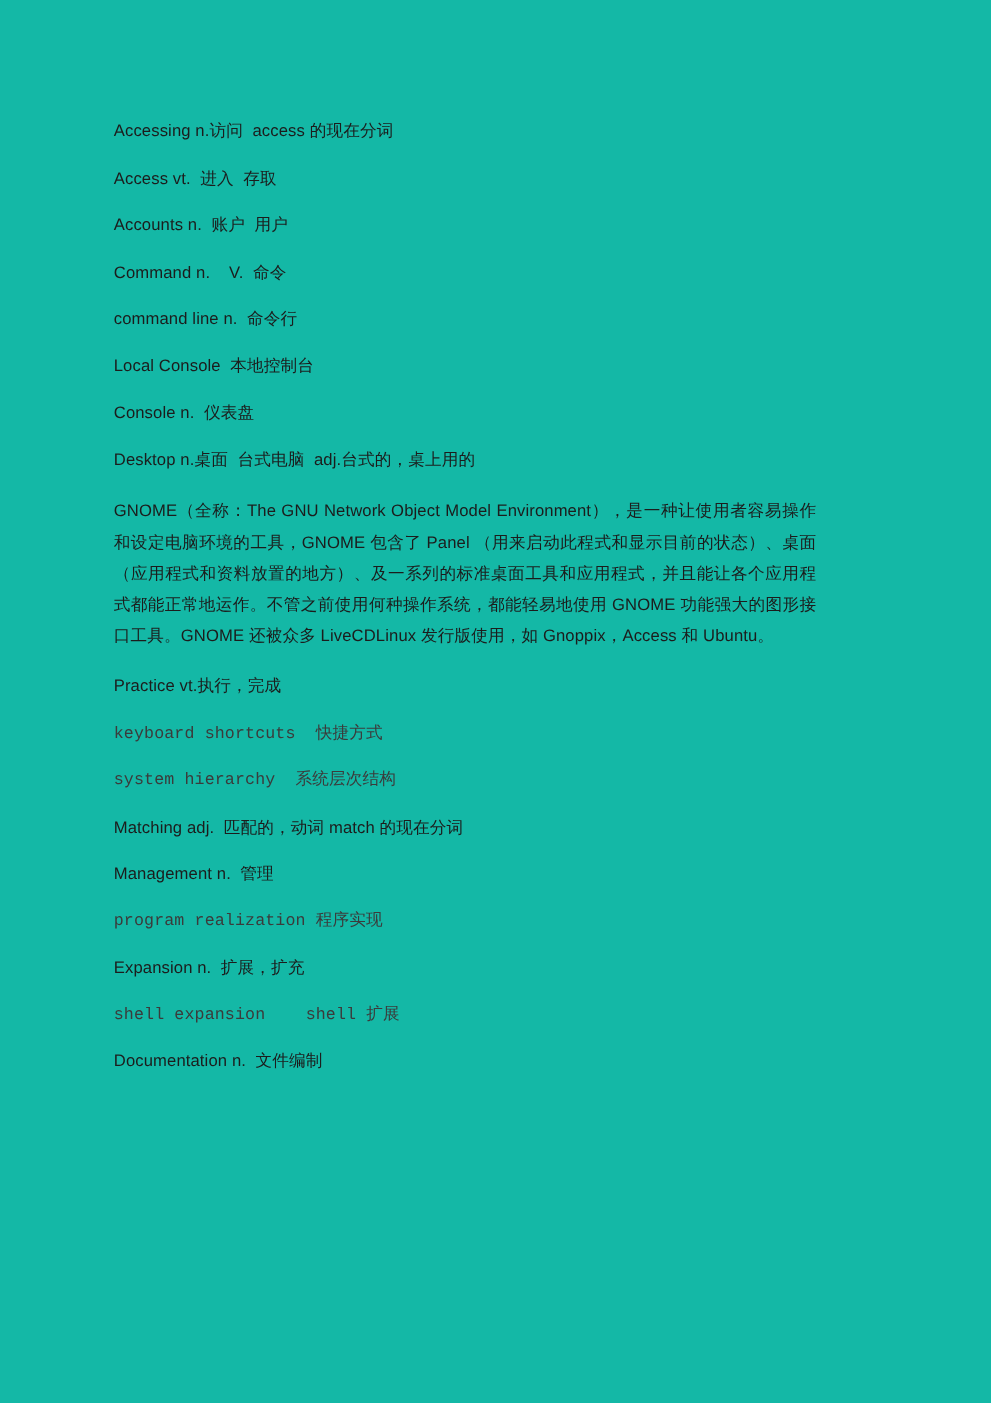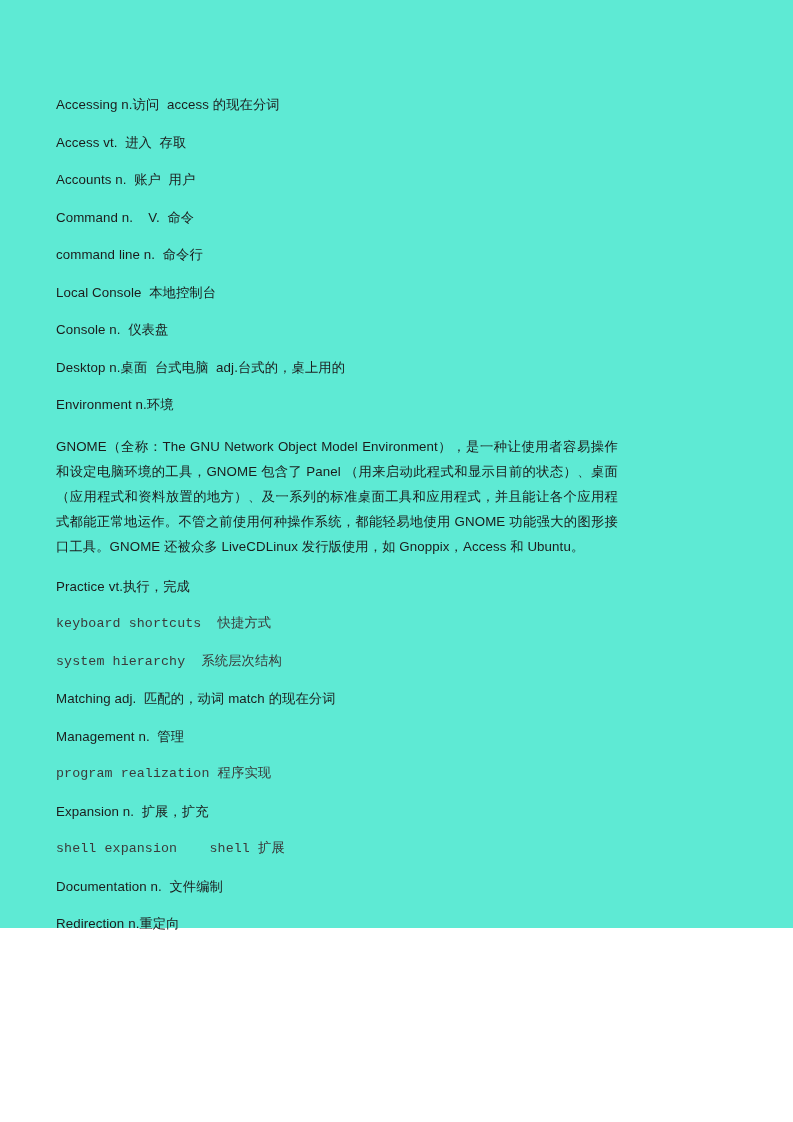--- a/index.html
+++ b/index.html
@@ -10,24 +10,24 @@
   body {
     width: 793px;
     height: 1122px;
     font-family: "Liberation Sans", "DejaVu Sans", sans-serif;
     color: #1a1a1a;
     -webkit-font-smoothing: antialiased;
   }
   #page {
     position: relative;
     width: 793px;
-    height: 928px;
+    height: 1122px;
     box-sizing: border-box;
-    padding: 96px 113px 0 56px;
-    background: #5eead4;
+    padding: 96px 113px 0 91px;
+    background: #14b8a6;
   }
   .glossary {
     width: 562px;
   }
   .entry {
     font-size: 13.3px;
     line-height: 18px;
     margin: 0 0 19.5px 0;
     color: #1c1c1c;
     white-space: pre-wrap;
@@ -55,29 +55,27 @@
   <div class="glossary">
 
     <p class="entry">Accessing n.访问  access 的现在分词</p>
     <p class="entry">Access vt.  进入  存取</p>
     <p class="entry">Accounts n.  账户  用户</p>
     <p class="entry">Command n.    V.  命令</p>
     <p class="entry">command line n.  命令行</p>
     <p class="entry">Local Console  本地控制台</p>
     <p class="entry">Console n.  仪表盘</p>
     <p class="entry">Desktop n.桌面  台式电脑  adj.台式的，桌上用的</p>
-    <p class="entry">Environment n.环境</p>
 
     <p class="para">GNOME（全称：The GNU Network Object Model Environment），是一种让使用者容易操作和设定电脑环境的工具，GNOME 包含了 Panel （用来启动此程式和显示目前的状态）、桌面（应用程式和资料放置的地方）、及一系列的标准桌面工具和应用程式，并且能让各个应用程式都能正常地运作。不管之前使用何种操作系统，都能轻易地使用 GNOME 功能强大的图形接口工具。GNOME 还被众多 LiveCDLinux 发行版使用，如 Gnoppix，Access 和 Ubuntu。</p>
 
     <p class="entry">Practice vt.执行，完成</p>
     <p class="entry light">keyboard shortcuts  快捷方式</p>
     <p class="entry light">system hierarchy  系统层次结构</p>
     <p class="entry">Matching adj.  匹配的，动词 match 的现在分词</p>
     <p class="entry">Management n.  管理</p>
     <p class="entry light">program realization 程序实现</p>
     <p class="entry">Expansion n.  扩展，扩充</p>
     <p class="entry light">shell expansion    shell 扩展</p>
     <p class="entry">Documentation n.  文件编制</p>
-    <p class="entry">Redirection n.重定向</p>
 
   </div>
 </div>
 
 </body></html>

